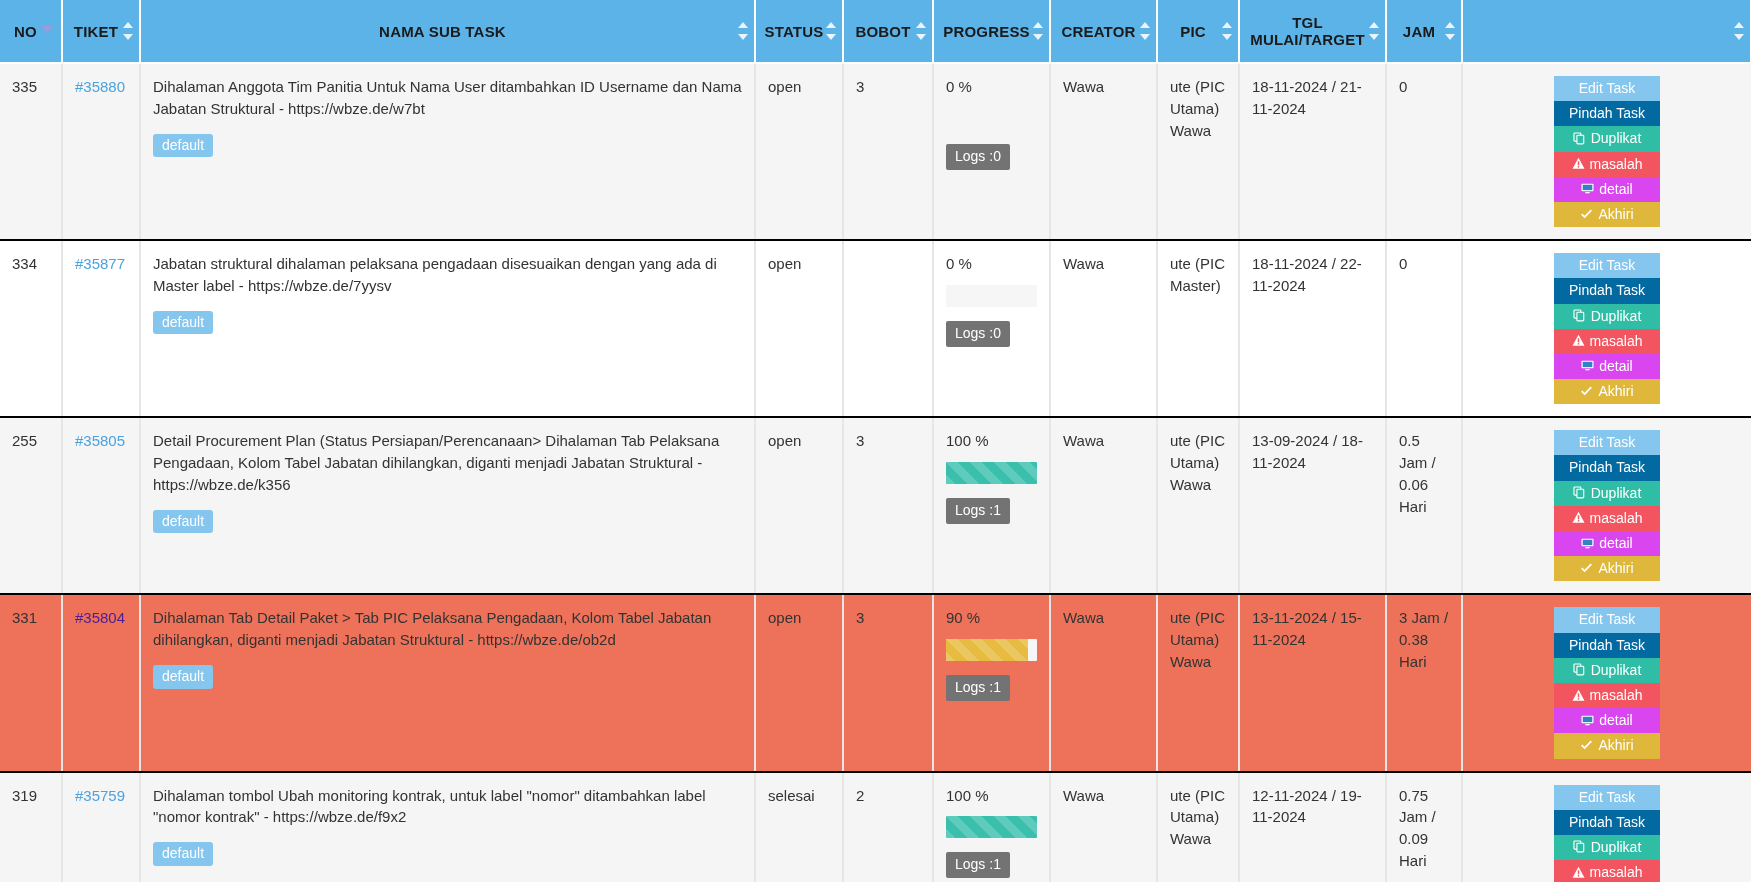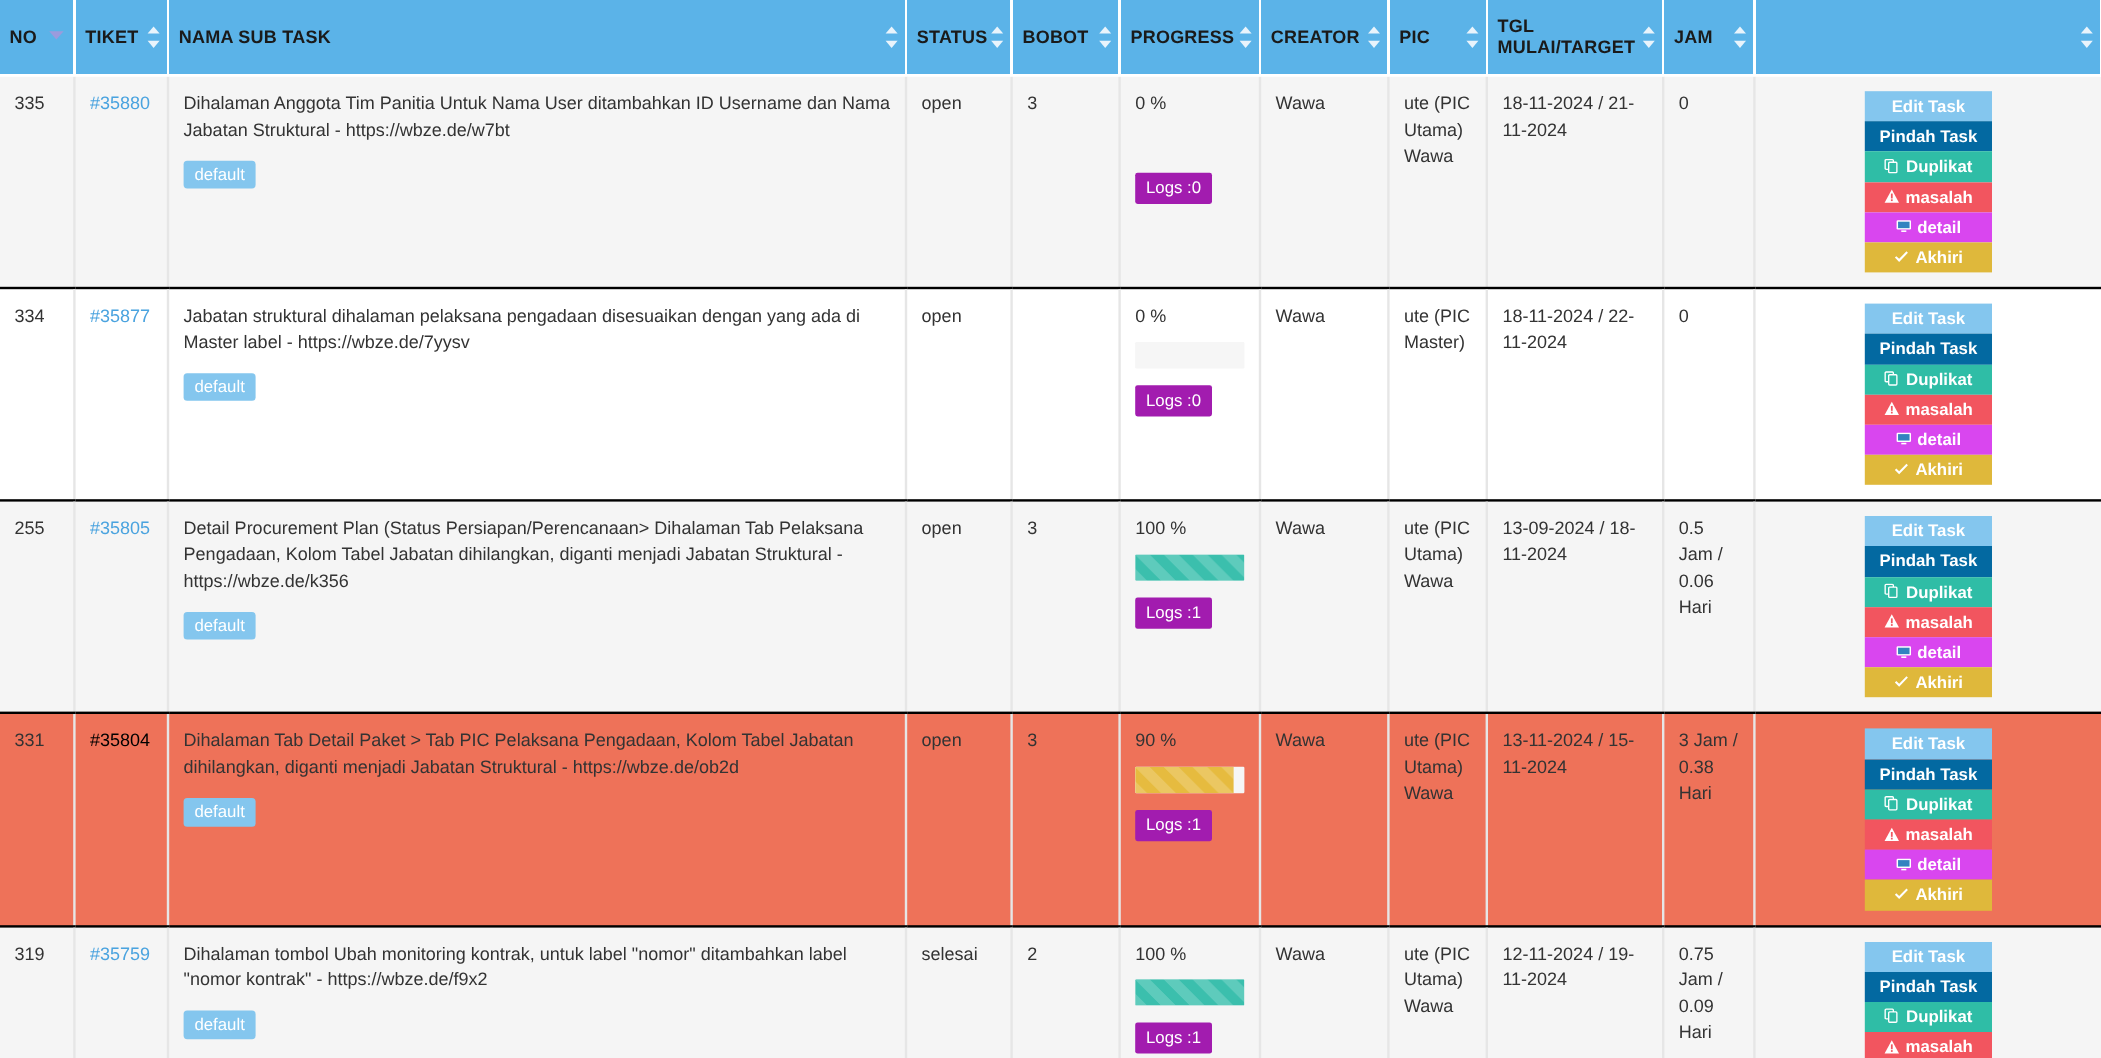--- a/index.html
+++ b/index.html
@@ -21,21 +21,21 @@
     table-layout: fixed;
     font-size: 15px;
     color: #333;
   }
   
   table.task-table thead th {
     background: #5bb3e8;
     color: #1a1a1a;
     font-weight: bold;
     font-size: 15px;
-    text-align: left;
+    text-align: center;
     vertical-align: middle;
     padding: 10px 18px 10px 8px;
     border-right: 2px solid #ffffff;
     border-bottom: 2px solid #ffffff;
     position: relative;
     height: 42px;
     letter-spacing: .2px;
     white-space: normal;
   }
   th.th-left { text-align: left; padding-left: 14px; }
@@ -73,32 +73,32 @@
   table.task-table tbody td {
     border-right: 2px solid #e6e6e6;
     border-bottom: 2px solid #000000;
     padding: 12px 12px 12px 12px;
     vertical-align: top;
     line-height: 1.45;
     font-size: 15px;
     word-wrap: break-word;
     overflow-wrap: break-word;
   }
-  table.task-table tbody td:last-child { border-right: none; font-weight: bold; }
+  table.task-table tbody td:last-child { border-right: none; }
 
   tr.row-odd  td { background: #f5f5f5; }
   tr.row-even td { background: #ffffff; }
   tr.row-hl   td { background: #ee7259; }
 
   .ticket-link {
     color: #4aa3df;
     text-decoration: none;
     cursor: pointer;
   }
-  tr.row-hl .ticket-link { color: #000000; text-align: center; }
+  tr.row-hl .ticket-link { color: #4c1d95; text-align: center; }
 
   .label-default {
     display: inline-block;
     background: #84c6ee;
     color: #ffffff;
     font-size: 14px;
     padding: 3px 9px 4px 9px;
     border-radius: 3px;
     margin-top: 14px;
     line-height: 1.2;
@@ -124,21 +124,21 @@
         rgba(255,255,255,.18) 25%, transparent 25%,
         transparent 50%, rgba(255,255,255,.18) 50%,
         rgba(255,255,255,.18) 75%, transparent 75%, transparent);
   }
   .progress-inner.bar-teal   { background-color: #3bbfad; }
   .progress-inner.bar-yellow { background-color: #e6bb3f; }
   .progress-inner.bar-none   { background-color: transparent; }
 
   .logs-badge {
     display: inline-block;
-    background: #a21caf;
+    background: #737373;
     color: #ffffff;
     font-size: 14px;
     padding: 4px 9px 5px 9px;
     border-radius: 2px;
     line-height: 1.2;
     cursor: pointer;
   }
 
   
   .actions {

